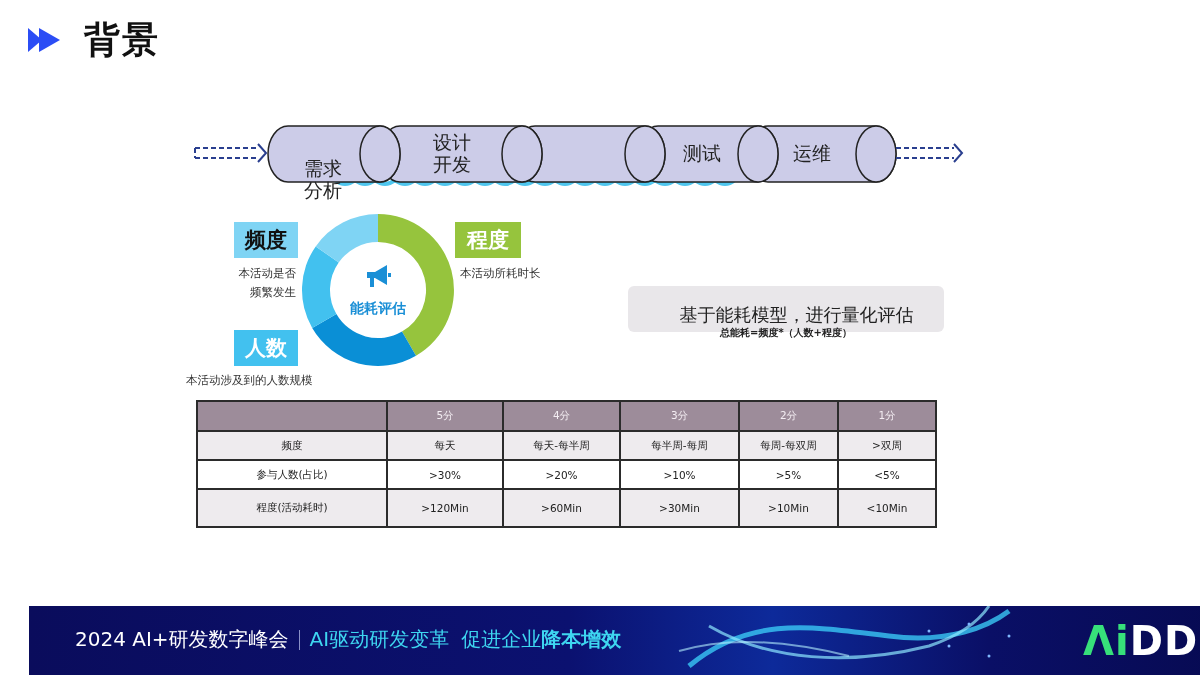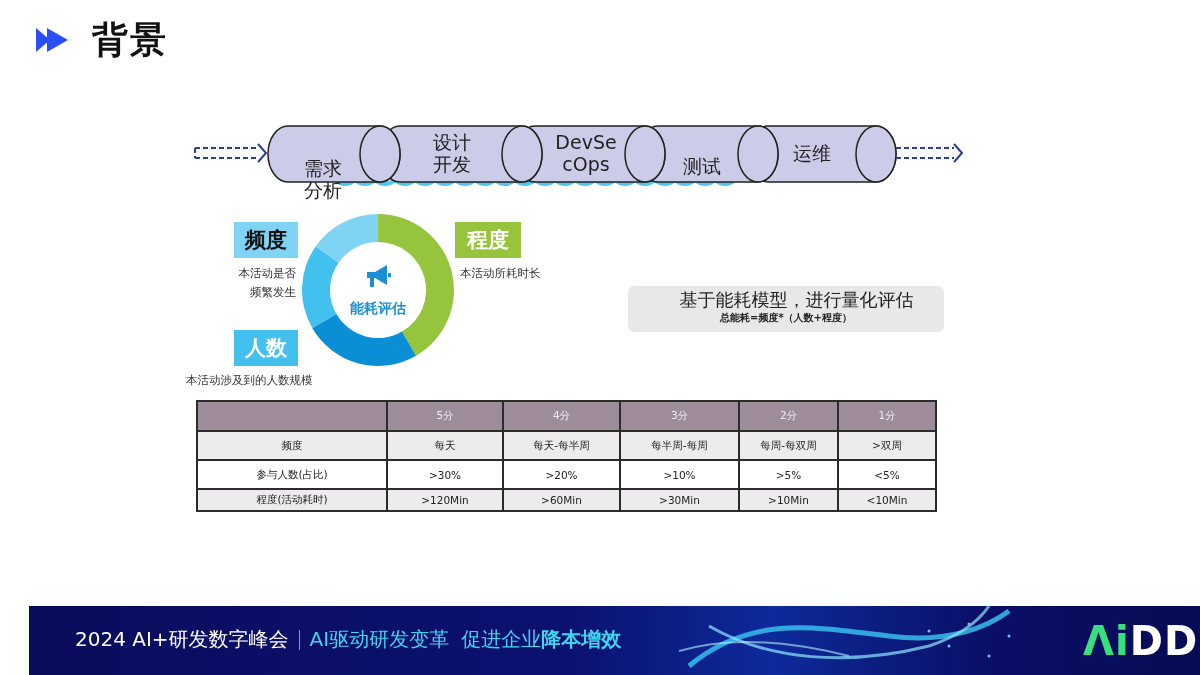--- a/index.html
+++ b/index.html
@@ -1,48 +1,48 @@
 <!DOCTYPE html>
 <html><head>
 <meta charset="utf-8">
 <style>
   * { margin: 0; padding: 0; box-sizing: border-box; }
   html, body { width: 1200px; height: 675px; overflow: hidden; background: #ffffff; }
   body { position: relative; font-family: "DejaVu Sans", "Liberation Sans", sans-serif; color: #222; }
 
-  .title-bar { position: absolute; left: 36px; top: 16px; height: 48px; display: flex; align-items: center; }
+  .title-bar { position: absolute; left: 28px; top: 16px; height: 48px; display: flex; align-items: center; }
   .title-arrow { width: 36px; height: 30px; margin-right: 20px; }
   .title-text { font-size: 36px; font-weight: bold; color: #111; letter-spacing: 2px; }
 
   .pipeline { position: absolute; left: 190px; top: 118px; width: 790px; height: 80px; }
   .pipe-label { position: absolute; font-size: 19px; color: #222; text-align: center; line-height: 22px; }
 
   .donut-wrap { position: absolute; left: 300px; top: 212px; width: 156px; height: 156px; }
   .donut-center { position: absolute; left: 0; top: 0; width: 156px; height: 156px; display: flex; flex-direction: column; align-items: center; justify-content: center; gap: 7px; }
   .donut-center-label { font-size: 14px; font-weight: bold; color: #1a8fd6; margin-top: 4px; }
 
   .tag { position: absolute; height: 36px; display: flex; align-items: center; justify-content: center; font-size: 21px; font-weight: bold; }
   .tag-freq { left: 234px; top: 222px; width: 64px; background: #7fd4f4; color: #111; }
   .tag-degree { left: 455px; top: 222px; width: 66px; background: #96c43d; color: #fff; }
   .tag-people { left: 234px; top: 330px; width: 64px; background: #42c1ef; color: #fff; }
   .desc { position: absolute; font-size: 11.5px; color: #333; line-height: 19px; text-align: right; }
   .desc-freq { left: 212px; top: 264px; width: 84px; }
   .desc-degree { left: 460px; top: 264px; width: 110px; text-align: left; }
   .desc-people { left: 186px; top: 371px; width: 170px; text-align: left; }
 
   .model-box { position: absolute; left: 628px; top: 286px; width: 316px; height: 46px; background: #e9e7ea; border-radius: 6px; text-align: center; }
-  .model-title { font-size: 18px; color: #222; margin-top: 3px; line-height: 22px; padding-left: 21px; }
+  .model-title { font-size: 18px; color: #222; margin-top: 18px; line-height: 22px; padding-left: 21px; }
   .model-formula { font-size: 10px; color: #222; line-height: 14px; font-weight: bold; }
 
   .score-table { position: absolute; left: 196px; top: 400px; border-collapse: collapse; font-size: 10.5px; }
   .score-table th, .score-table td { border: 2px solid #2b2b2b; text-align: center; color: #222; }
   .score-table th { background: #9d8c9a; color: #f4eef3; font-weight: normal; height: 30px; }
   .score-table tr.row-a td { background: #eeebee; height: 29px; }
   .score-table tr.row-b td { background: #ffffff; height: 29px; }
-  .score-table tr.row-c td { background: #eeebee; height: 22px; }
+  .score-table tr.row-c td { background: #eeebee; height: 38px; }
 
   .footer { position: absolute; left: 0; top: 606px; width: 1200px; height: 69px; background: linear-gradient(90deg, #0a0c5c 0%, #0b1170 45%, #0d2a9a 62%, #0a0f66 80%, #070a52 100%); overflow: hidden; margin-left: 29px; }
   .footer-glow { position: absolute; left: 0; top: 0; width: 1200px; height: 69px; }
   .footer-left { position: absolute; left: 46px; top: 20px; display: flex; align-items: center; font-size: 20px; }
   .footer-conf { color: #ffffff; }
   .footer-sep { width: 1px; height: 20px; background: #8a90c8; margin: 0 10px; }
   .footer-slogan-a { color: #3ed6f0; }
   .footer-slogan-b { color: #3ed6f0; margin-left: 12px; }
   .footer-slogan-c { color: #3ed6f0; font-weight: bold; }
   .footer-logo { position: absolute; left: 1054px; top: 20px; height: 30px; display: flex; align-items: center; font-size: 40px; font-weight: bold; letter-spacing: 1px; }
@@ -101,25 +101,21 @@
     </g>
   </svg>
   <div class="pipe-label" style="left:103px; top:13px; width:60px;margin-top:26px;">
     <div>需求</div>
     <div>分析</div>
   </div>
   <div class="pipe-label" style="left:232px; top:13px; width:60px;">
     <div>设计</div>
     <div>开发</div>
   </div>
-  <div class="pipe-label" style="left:358px; top:13px; width:76px;">
-    <div>DevSe</div>
-    <div>cOps</div>
-  </div>
-  <div class="pipe-label" style="left:482px; top:37px; width:60px;">
+  <div class="pipe-label" style="left:482px; top:24px; width:60px;">
     <div>测试</div>
   </div>
   <div class="pipe-label" style="left:592px; top:24px; width:60px;">
     <div>运维</div>
   </div>
 </div>
 
 <div class="donut-wrap">
   <svg width="156" height="156" viewBox="0 0 156 156">
 

